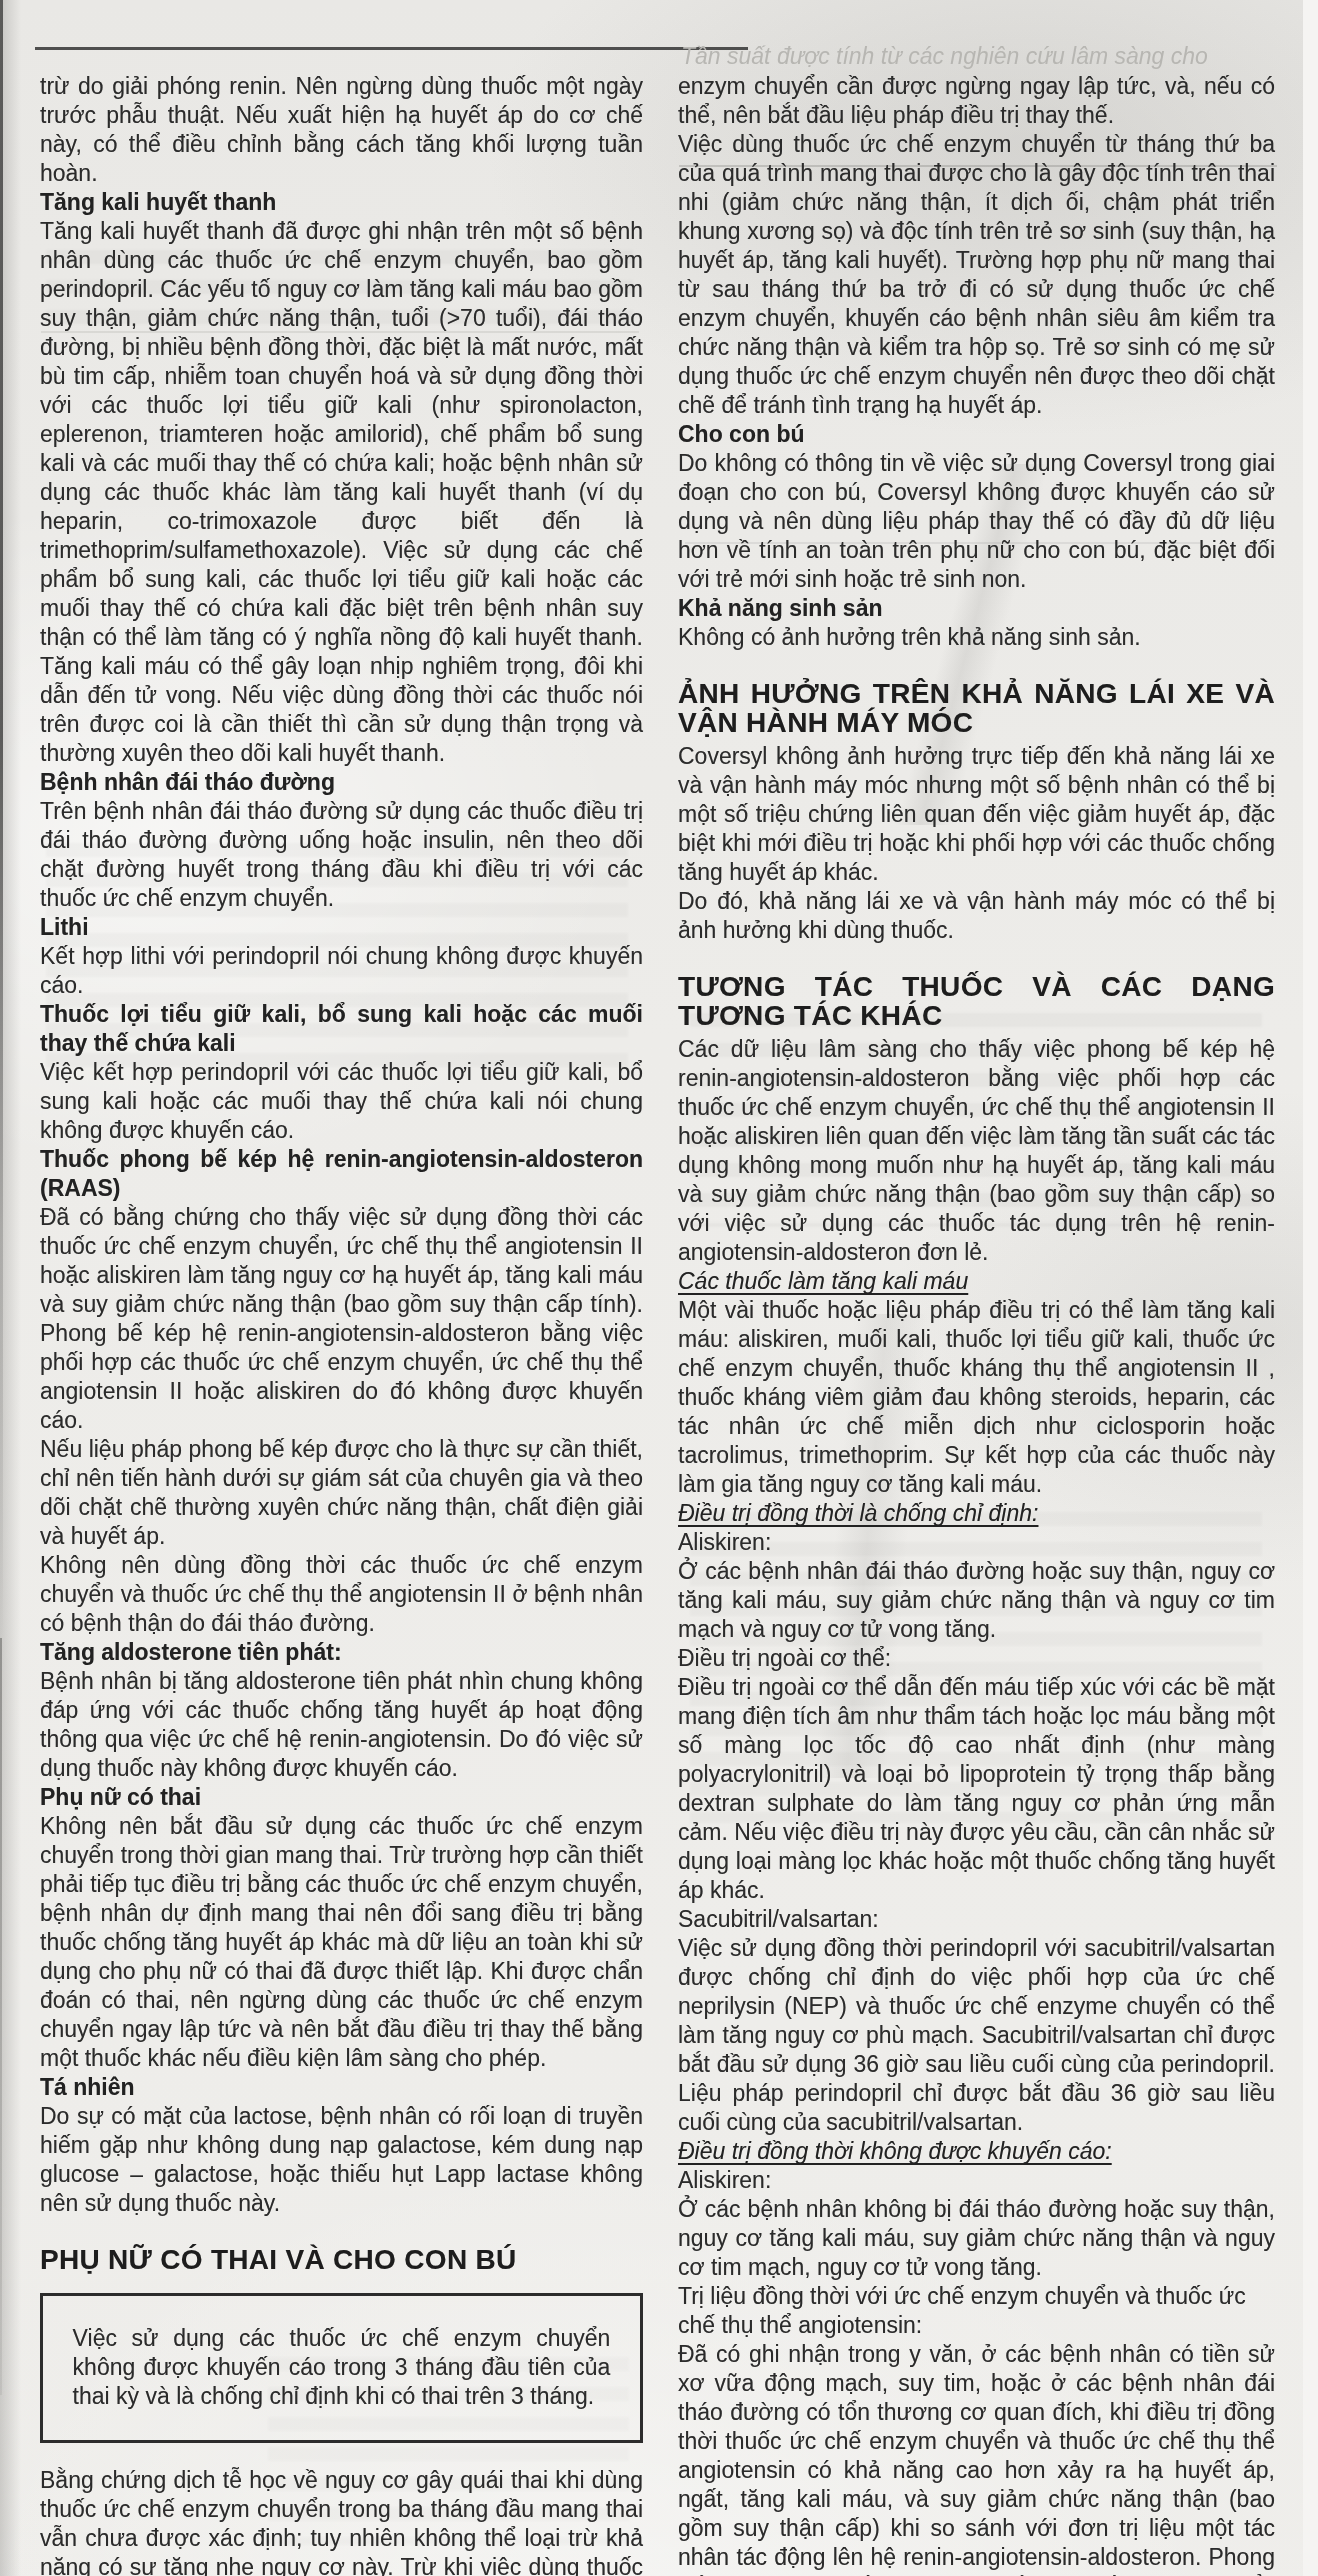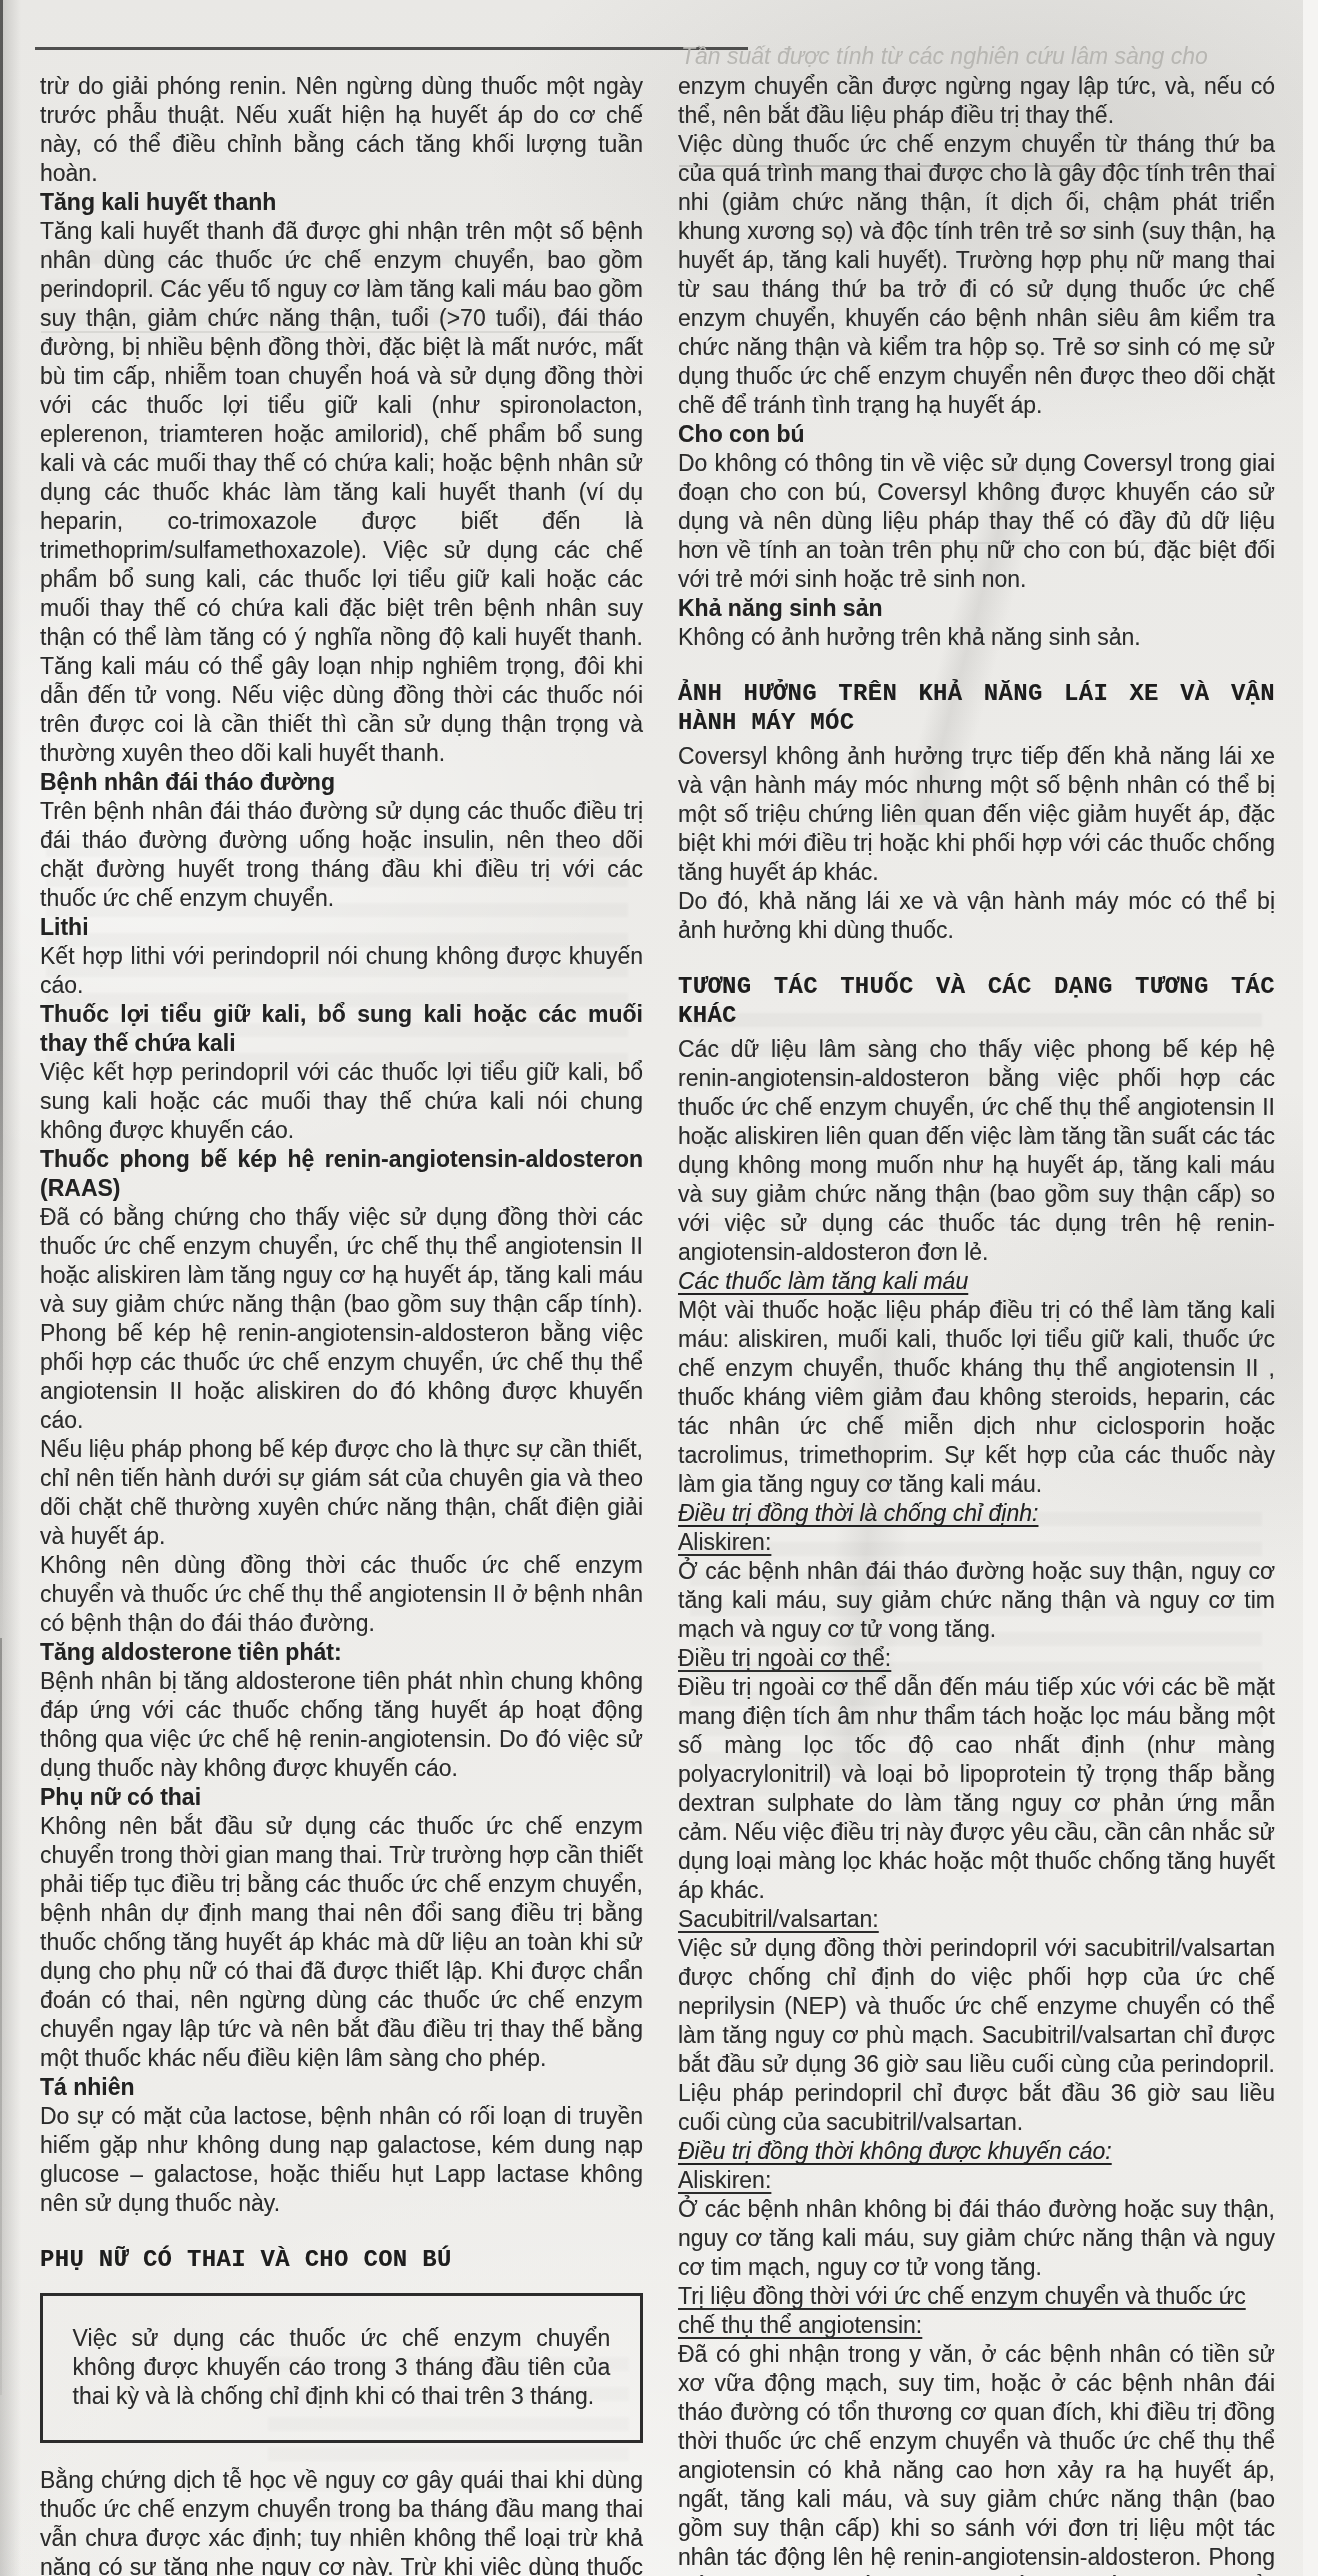--- a/index.html
+++ b/index.html
@@ -44,22 +44,22 @@
   .gb-5{left:268px;top:2349px;width:361px;height:196px;opacity:0.06;}
   .ghost-line{position:absolute;left:681px;top:43px;width:592px;
     color:#b7b6b2;font-style:italic;font-size:23px;filter:blur(0.3px);white-space:nowrap;overflow:hidden;}
   
   .col{position:absolute;top:72px;font-size:23px;line-height:29px;
     text-shadow:0 0 0.5px rgba(40,40,40,0.30);}
   .col-left{left:40px;width:603px;}
   .col-right{left:678px;width:597px;}
   .para{margin:0;text-align:justify;}
   .head{font-weight:bold;margin:0;text-align:justify;color:#222;}
-  .head-caps{font-weight:bold;margin:27px 0 5.2px;text-align:justify;letter-spacing:0.3px;font-size:24px;color:#1d1d1d;font-family:Liberation Mono, monospace;}
-  .head-underline{margin:0;text-decoration:underline;text-underline-offset:3.6px;}
+  .head-caps{font-weight:bold;margin:27px 0 5.2px;text-align:justify;letter-spacing:0.3px;font-size:28px;color:#1d1d1d;}
+  .head-underline{margin:0;text-underline-offset:3.6px;}
   .head-bold-underline{margin:0;font-weight:normal;font-style:italic;text-decoration:underline;text-underline-offset:3.6px;color:#222;}
   .warn-box{border:3.1px solid #2c2c2c;margin:18.5px 0 23px;padding:20.6px 21.6px;}
   .box-text{margin:8px;text-align:justify;}
 </style>
 </head>
 <body>
 
 <div class="page">
 
   <div class="edge-shadow-left"></div>

